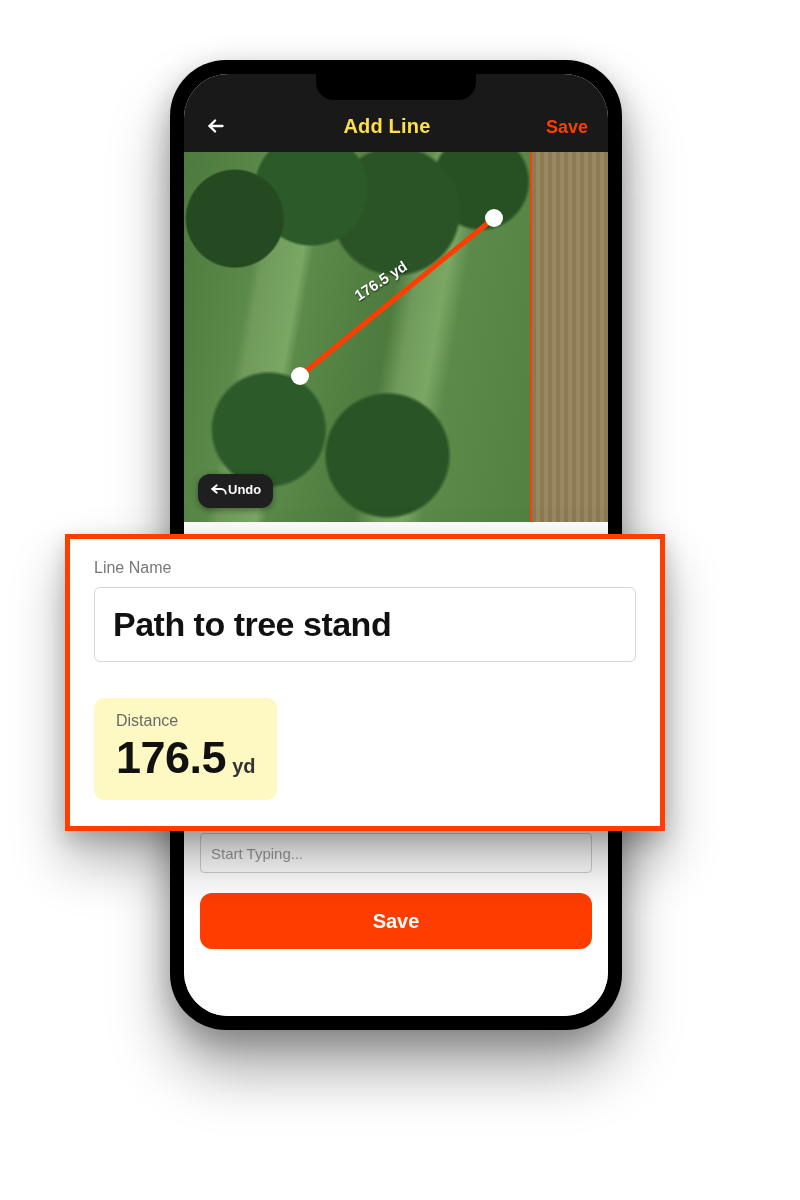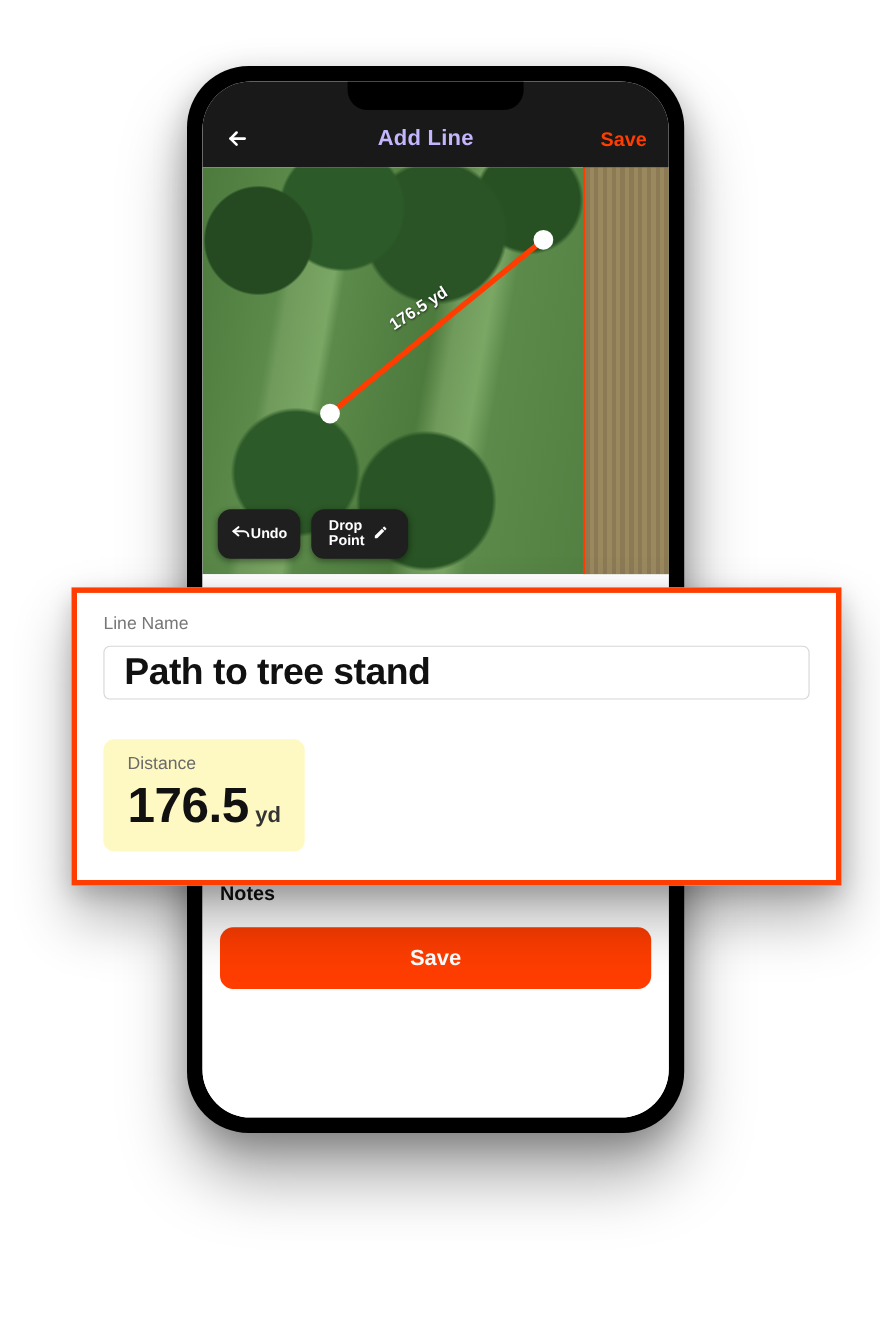--- a/index.html
+++ b/index.html
@@ -68,21 +68,21 @@
   .back-btn {
     width: 24px; height: 24px;
     color: #fff;
     display: flex; align-items: center; justify-content: center;
   }
   .back-btn svg { width: 22px; height: 22px; }
   .header-title {
     font-size: 20px;
     font-weight: 800;
     letter-spacing: .2px;
-    color: #c4b5fd;
+    color: #fde047;
   }
   .header-save {
     font-size: 18px;
     font-weight: 800;
     color: #ff3d00;
   }
 
   
   .map {
     position: relative;
@@ -195,39 +195,39 @@
     color: #fff;
     font-size: 20px;
     font-weight: 800;
   }
 
   
   .overlay-card {
     position: absolute;
     left: 65px;
     top: 534px;
-    width: 700px;
+    width: 600px;
     background: #fff;
     border: 5px solid #ff3d00;
     box-shadow:
       0 30px 50px rgba(0,0,0,.30),
       0 8px 20px rgba(0,0,0,.18);
     padding: 20px 24px 26px 24px;
     z-index: 50;
   }
   .ov-label {
     font-size: 16px;
     color: #777;
     margin-bottom: 10px;
     font-weight: 500;
   }
   .ov-input-wrap {
     border: 1px solid #d6d6d6;
     border-radius: 6px;
-    padding: 4px 18px;
+    padding: 17px 18px;
   }
   .ov-input {
     border: none;
     outline: none;
     width: 100%;
     font-size: 34px;
     font-weight: 900;
     color: #111;
     letter-spacing: -.5px;
     background: transparent;
@@ -295,32 +295,26 @@
         <div class="map-label">176.5 yd</div>
 
         <div class="map-tools">
           <div class="tool-btn undo">
             <svg class="undo-icon" viewBox="0 0 24 16" fill="none" stroke="#fff" stroke-width="2.5" stroke-linecap="round" stroke-linejoin="round">
               <path d="M9 3 3 8l6 5"></path>
                 <path d="M3 8h12a6 6 0 0 1 6 6"></path>
             </svg>
             <span>Undo</span>
           </div>
-          <div class="tool-btn drop">
-            <span class="txt" style="white-space:pre;">Drop
-Point</span>
-            <svg class="pencil-icon" viewBox="0 0 24 24" fill="#fff">
-              <path d="M3 17.25V21h3.75L17.81 9.94l-3.75-3.75L3 17.25zM20.71 7.04a1 1 0 0 0 0-1.41l-2.34-2.34a1 1 0 0 0-1.41 0l-1.83 1.83 3.75 3.75 1.83-1.83z"></path>
-            </svg>
-          </div>
         </div>
       </div>
 
       <div class="form-area">
         <div class="notes-label">Notes</div>
+        <input class="notes-input" placeholder="Start Typing..." style="">
         <button class="save-btn">Save</button>
       </div>
 
     </div>
   </div>
 
   <div class="overlay-card">
     <div class="ov-label">Line Name</div>
     <div class="ov-input-wrap">
       <input class="ov-input" value="Path to tree stand" style="">

